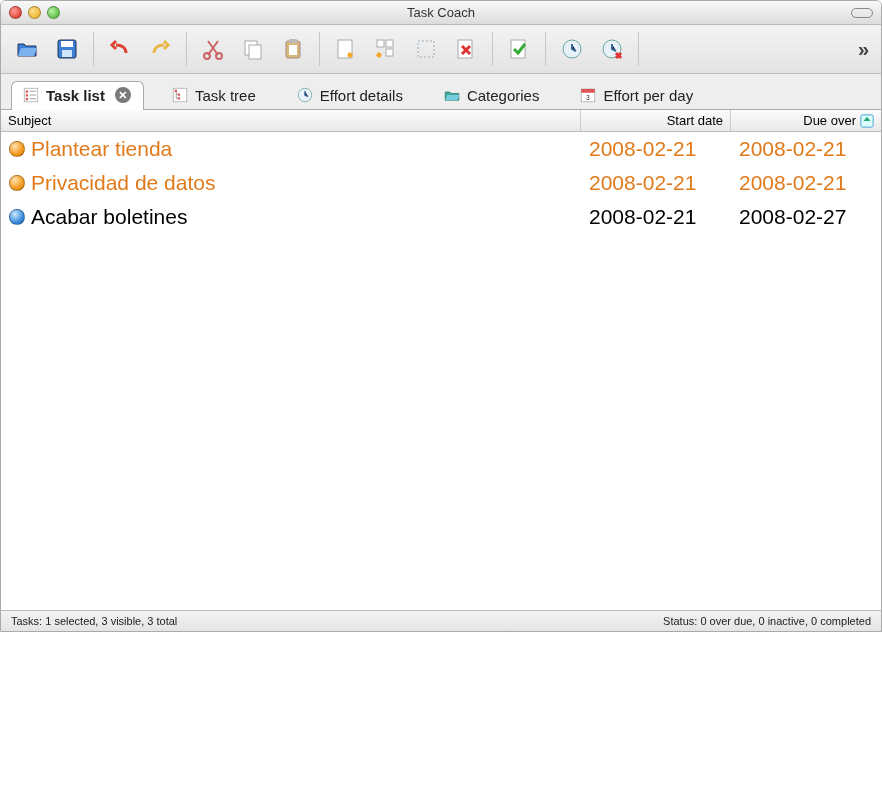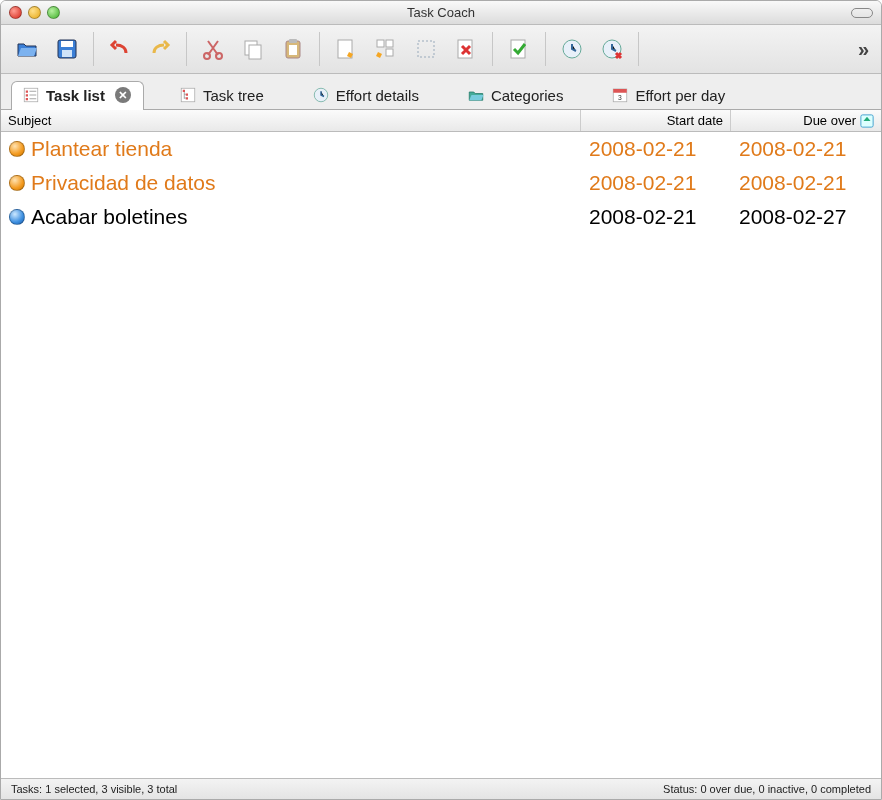--- a/index.html
+++ b/index.html
@@ -6,21 +6,21 @@
 body {
   font-family: "Lucida Grande", Arial, sans-serif;
   font-size: 13px;
   background: #fff;
   width: 882px;
   height: 800px;
   overflow: hidden;
 }
 .window {
   width: 882px;
-  height: 800px;
+  height: 632px;
   display: flex;
   flex-direction: column;
   border: 1px solid #aaa;
   border-radius: 6px 6px 0 0;
   overflow: hidden;
 }
 .titlebar {
   height: 24px;
   background: linear-gradient(#f9f9f9, #dcdcdc);
   border-bottom: 1px solid #bbb;
@@ -80,21 +80,21 @@
   color: #444;
   padding: 0 6px;
   letter-spacing: -2px;
 }
 .tabs {
   background: #eeeeee;
   border-bottom: 1px solid #aaa;
   display: flex;
   align-items: flex-end;
   padding: 6px 4px 0 10px;
-  gap: 24px;
+  gap: 16px;
 }
 .tab {
   display: flex;
   align-items: center;
   gap: 6px;
   padding: 4px 12px 6px 10px;
   font-size: 15px;
   color: #222;
   border: 1px solid transparent;
   border-bottom: none;

